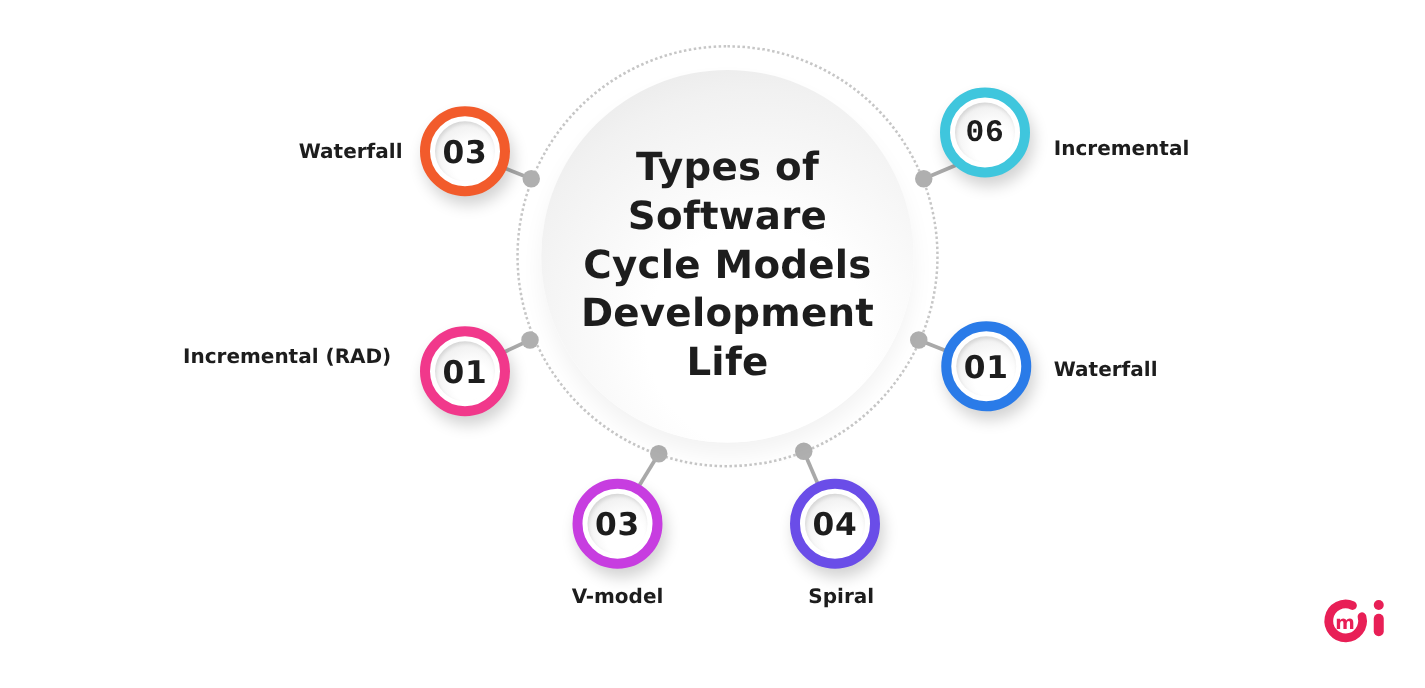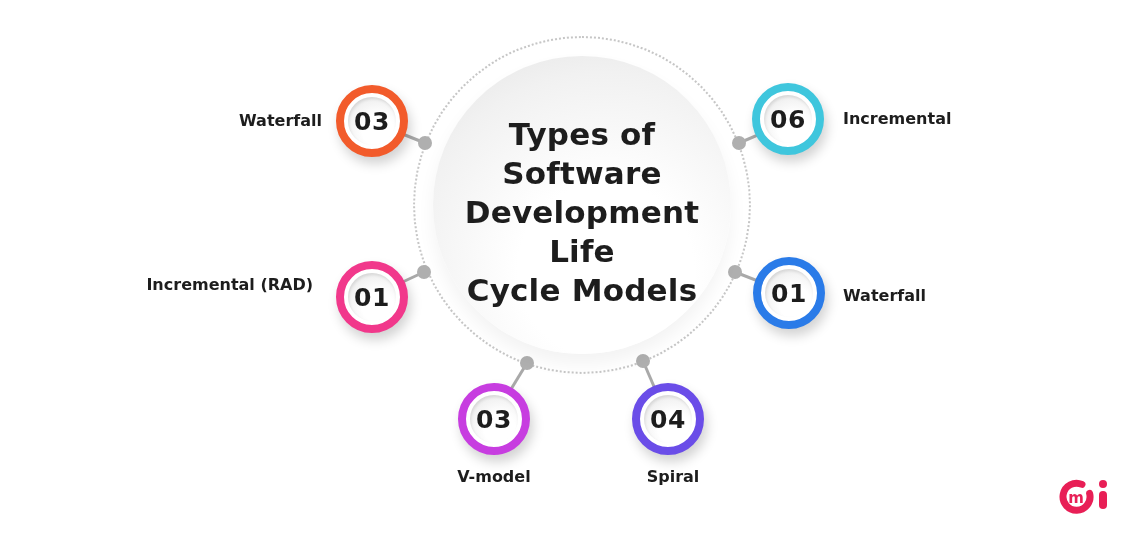--- a/index.html
+++ b/index.html
@@ -18,21 +18,21 @@
     position:absolute;left:433px;top:56px;width:298px;height:298px;border-radius:50%;
     background:radial-gradient(circle at 58% 72%, #ffffff 32%, #f1f1f1 72%, #e2e2e2 100%);
     display:flex;align-items:center;justify-content:center;text-align:center;
     box-shadow:0 10px 18px rgba(0,0,0,0.05);
   }
   .title{font-size:31px;font-weight:700;line-height:39px;color:#1d1d1d;margin-top:14px;letter-spacing:.2px;}
   .title span{display:block;}
   .node{position:absolute;width:72px;height:72px;}
   .n01{left:336px;top:85px;}  .n02{left:336px;top:261px;}
   .n03{left:458px;top:383px;} .n04{left:632px;top:383px;}
-  .n05{left:753px;top:257px;} .n06{left:752px;top:83px;}
+  .n05{left:753px;top:257px;} .n06{left:752px;top:70px;font-family:Liberation Mono, monospace;}
   .ring{
     width:100%;height:100%;border-radius:50%;border:8px solid #999;background:#ffffff;
     box-sizing:border-box;display:flex;align-items:center;justify-content:center;
     box-shadow:3px 7px 12px rgba(0,0,0,0.18);
   }
   .inner{
     width:48px;height:48px;border-radius:50%;
     background:radial-gradient(circle at 62% 70%, #ffffff 35%, #ececec 82%, #dedede 100%);
     display:flex;align-items:center;justify-content:center;
     box-shadow:inset 1px 2px 3px rgba(0,0,0,0.10);
@@ -78,22 +78,22 @@
     </g>
     <g>
       <line x1="739" y1="143" x2="784" y2="124"></line>
         <circle cx="739" cy="143" r="7"></circle>
     </g>
   </svg>
 
   <div class="center-circle">
     <div class="title">
       <span>Types of Software</span>
+      <span>Cycle Models</span>
       <span>Development Life</span>
-      <span>Cycle Models</span>
     </div>
   </div>
 
   <div class="node n01">
     <div class="ring" style="border-color: rgb(242, 91, 43);">
       <div class="inner">
         <span class="num">03</span>
       </div>
     </div>
   </div>

